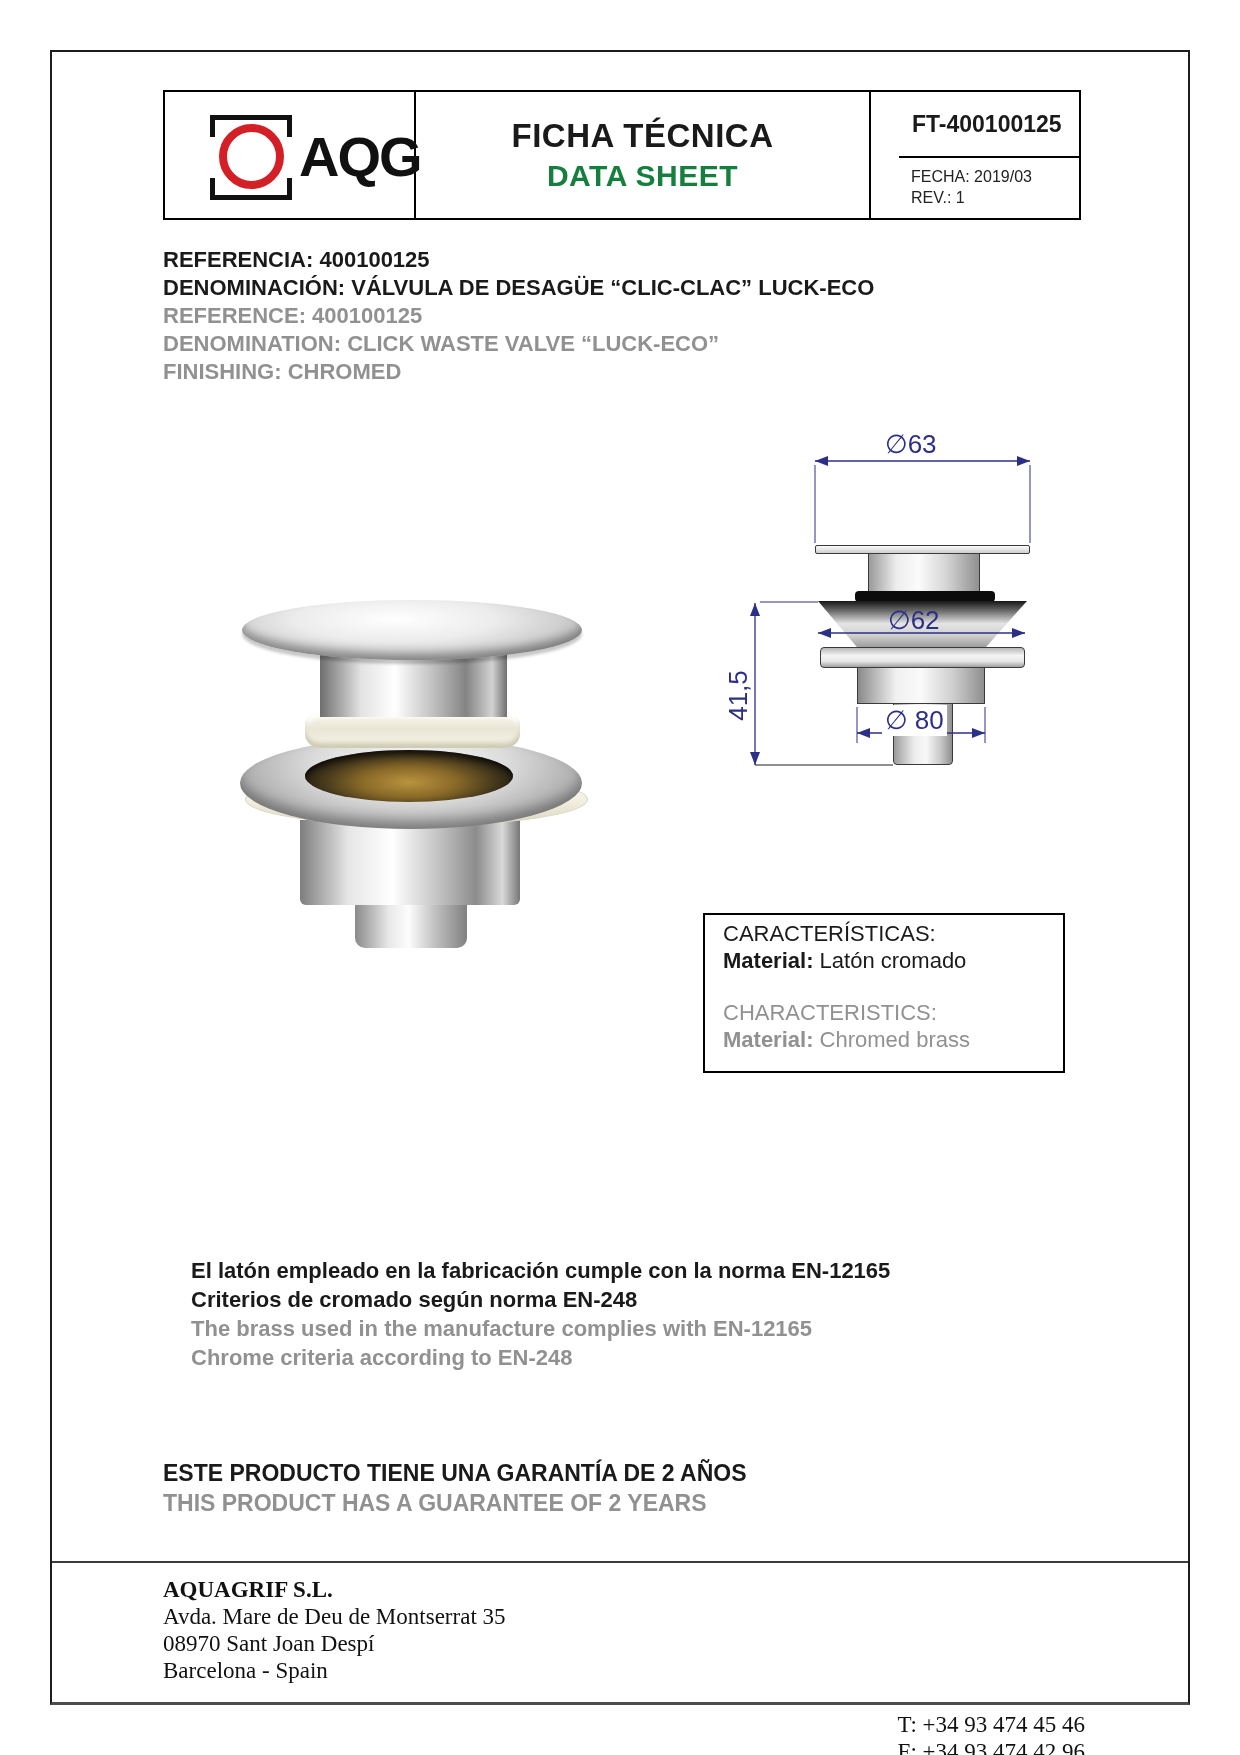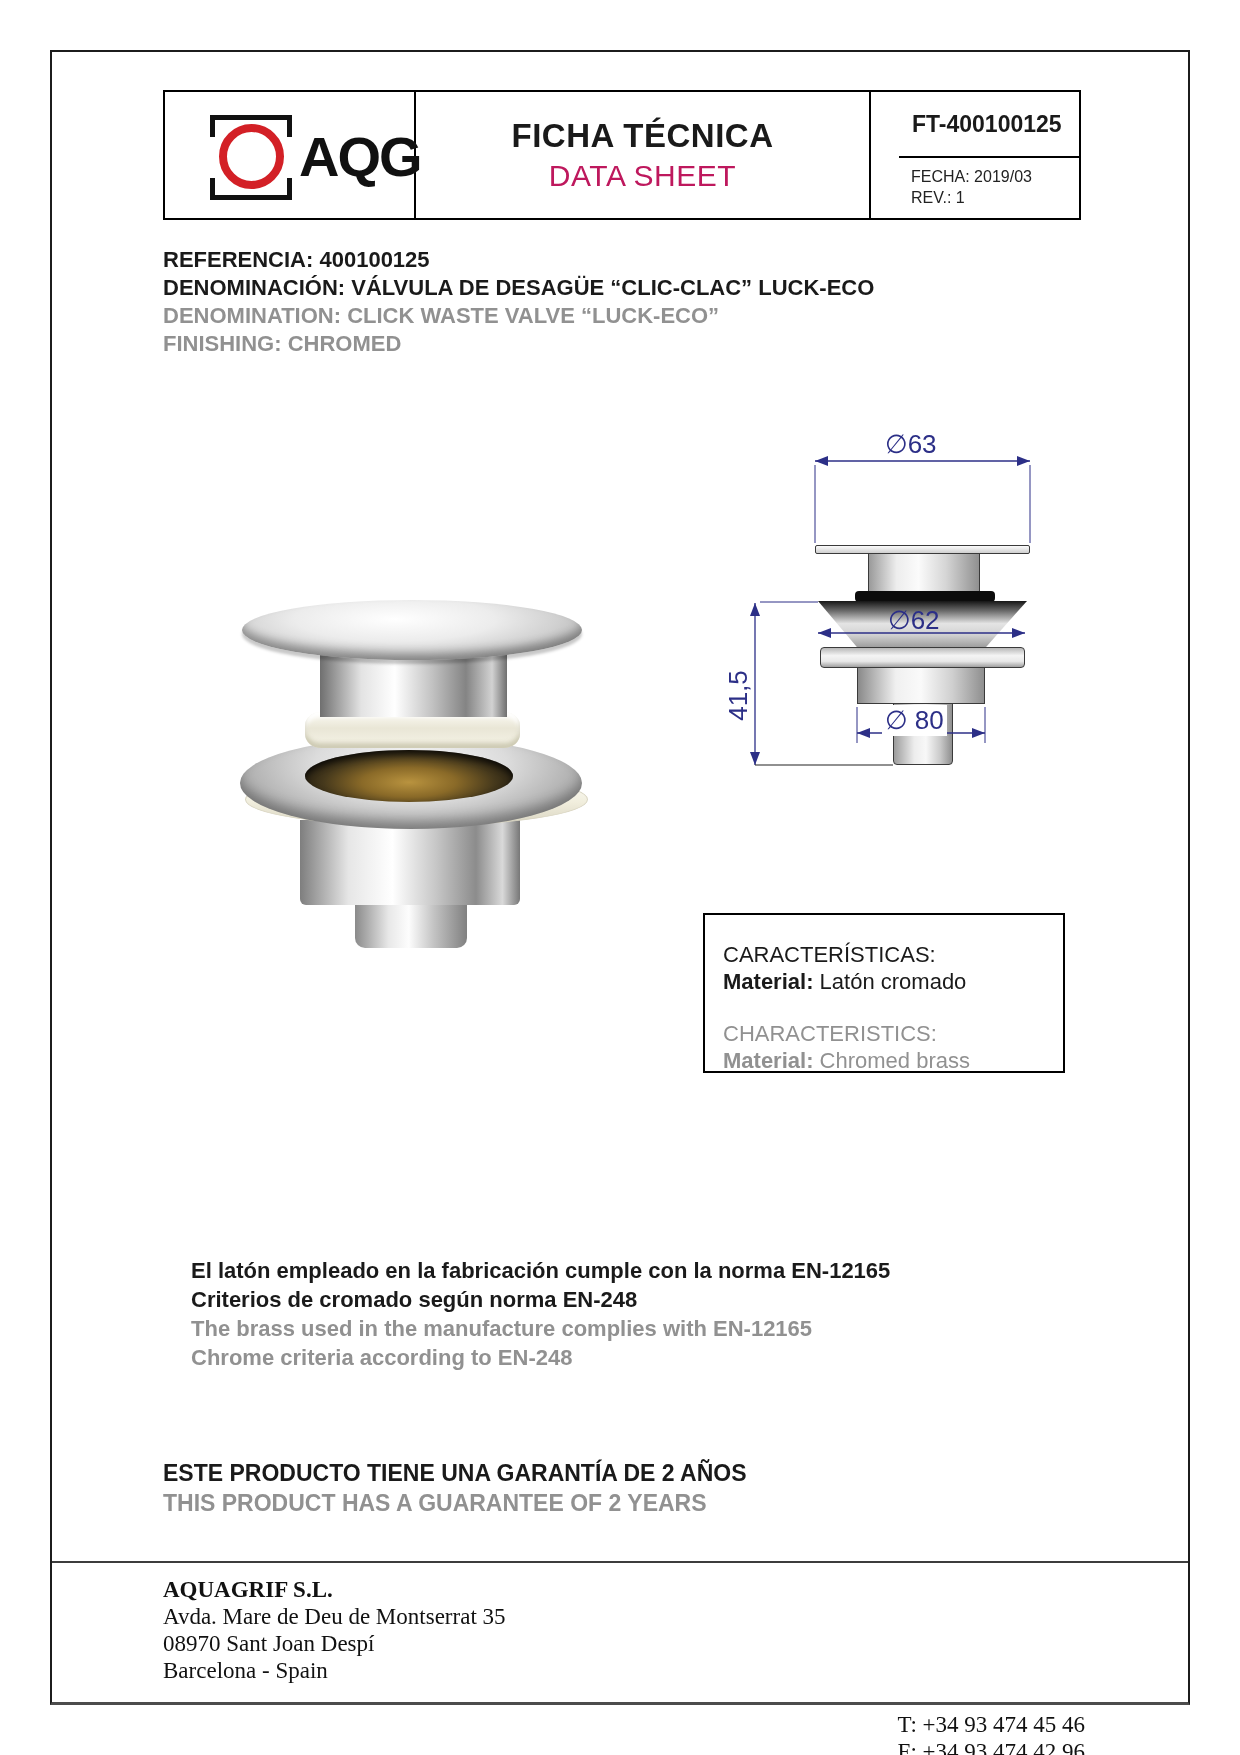--- a/index.html
+++ b/index.html
@@ -11,21 +11,21 @@
                 border:2px solid #1c1c1c;border-bottom:3px solid #4c4c4c;}
 
   
   .header{position:absolute;left:163px;top:90px;width:918px;height:130px;
           border:2px solid #000;display:flex;box-sizing:border-box;background:#fff;}
   .logo-cell{width:225px;border-right:2px solid #000;position:relative;margin-left:24px;}
   .title-cell{flex:1;border-right:2px solid #000;display:flex;flex-direction:column;
               align-items:center;justify-content:center;}
   .ref-cell{width:180px;display:flex;flex-direction:column;padding-left:28px;}
   .title-main{font-size:33px;font-weight:bold;letter-spacing:.5px;}
-  .title-sub{font-size:30px;font-weight:normal;color:#be185d;letter-spacing:.5px;margin-top:4px;}
+  .title-sub{font-size:30px;font-weight:bold;color:#15803d;letter-spacing:.5px;margin-top:4px;}
   .ref-top{height:66px;border-bottom:2px solid #000;display:flex;align-items:center;
            padding-left:13px;font-size:23px;font-weight:bold;box-sizing:border-box;}
   .ref-bottom{flex:1;padding:8px 0 0 12px;font-size:16px;line-height:21px;color:#222;}
 
   
   .lg-bar{position:absolute;background:#111;}
   .lg-ring{position:absolute;left:30px;top:32px;width:49px;height:49px;border:8px solid #d32026;
            border-radius:50%;background:transparent;}
   .lg-text{position:absolute;left:110px;top:32px;font-size:56px;font-weight:bold;
            letter-spacing:-2px;color:#111;}
@@ -49,21 +49,21 @@
             background:linear-gradient(180deg,#b8b8b8,#f4f4f4 40%,#e8e8e8 70%,#a0a0a0);}
   .d-body{left:227px;top:242px;width:128px;height:37px;
           background:linear-gradient(90deg,#8a8a8a,#f0f0f0 30%,#fafafa 50%,#cfcfcf 75%,#8f8f8f);}
   .d-pipe{left:263px;top:278px;width:60px;height:62px;border-radius:0 0 4px 4px;
           background:linear-gradient(90deg,#9c9c9c,#ededed 35%,#f8f8f8 55%,#c9c9c9 80%,#8f8f8f);}
   .dim-label{position:absolute;color:#2c2f87;font-size:26px;white-space:nowrap;text-align:right;}
   .dim-rot{transform:rotate(-90deg);transform-origin:center;}
 
   
   .charbox{position:absolute;left:703px;top:913px;width:362px;height:160px;border:2px solid #000;
-           box-sizing:border-box;padding:26px 18px;font-size:22px;line-height:27px;}
+           box-sizing:border-box;padding:5px 18px;font-size:22px;line-height:27px;}
   .charbox .bold{font-weight:bold;}
   .charbox .en{color:#919191;}
   .spacer{height:25px;}
 
   
   .normblock{position:absolute;left:163px;top:1256px;font-size:22px;font-weight:bold;line-height:29px;margin-left:28px;}
   .normblock .en{color:#919191;}
   .guarblock{position:absolute;left:163px;top:1458px;font-size:23px;font-weight:bold;line-height:30px;}
   .guarblock .en{color:#919191;}
 
@@ -127,20 +127,21 @@
       <div class="ref-bottom">
         <div>FECHA: 2019/03</div>
         <div>REV.: 1</div>
       </div>
     </div>
   </div>
 
   <div class="refblock">
     <div>REFERENCIA: 400100125</div>
     <div>DENOMINACIÓN: VÁLVULA DE DESAGÜE “CLIC-CLAC” LUCK-ECO</div>
+    <div class="en">REFERENCE: 400100125</div>
     <div class="en">DENOMINATION: CLICK WASTE VALVE “LUCK-ECO”</div>
     <div class="en">FINISHING: CHROMED</div>
   </div>
 
   <div class="photo">
     <div class="p p-pipe"></div>
     <div class="p p-body"></div>
     <div class="p p-gasket"></div>
     <div class="p p-flange"></div>
     <div class="p p-hole"></div>

